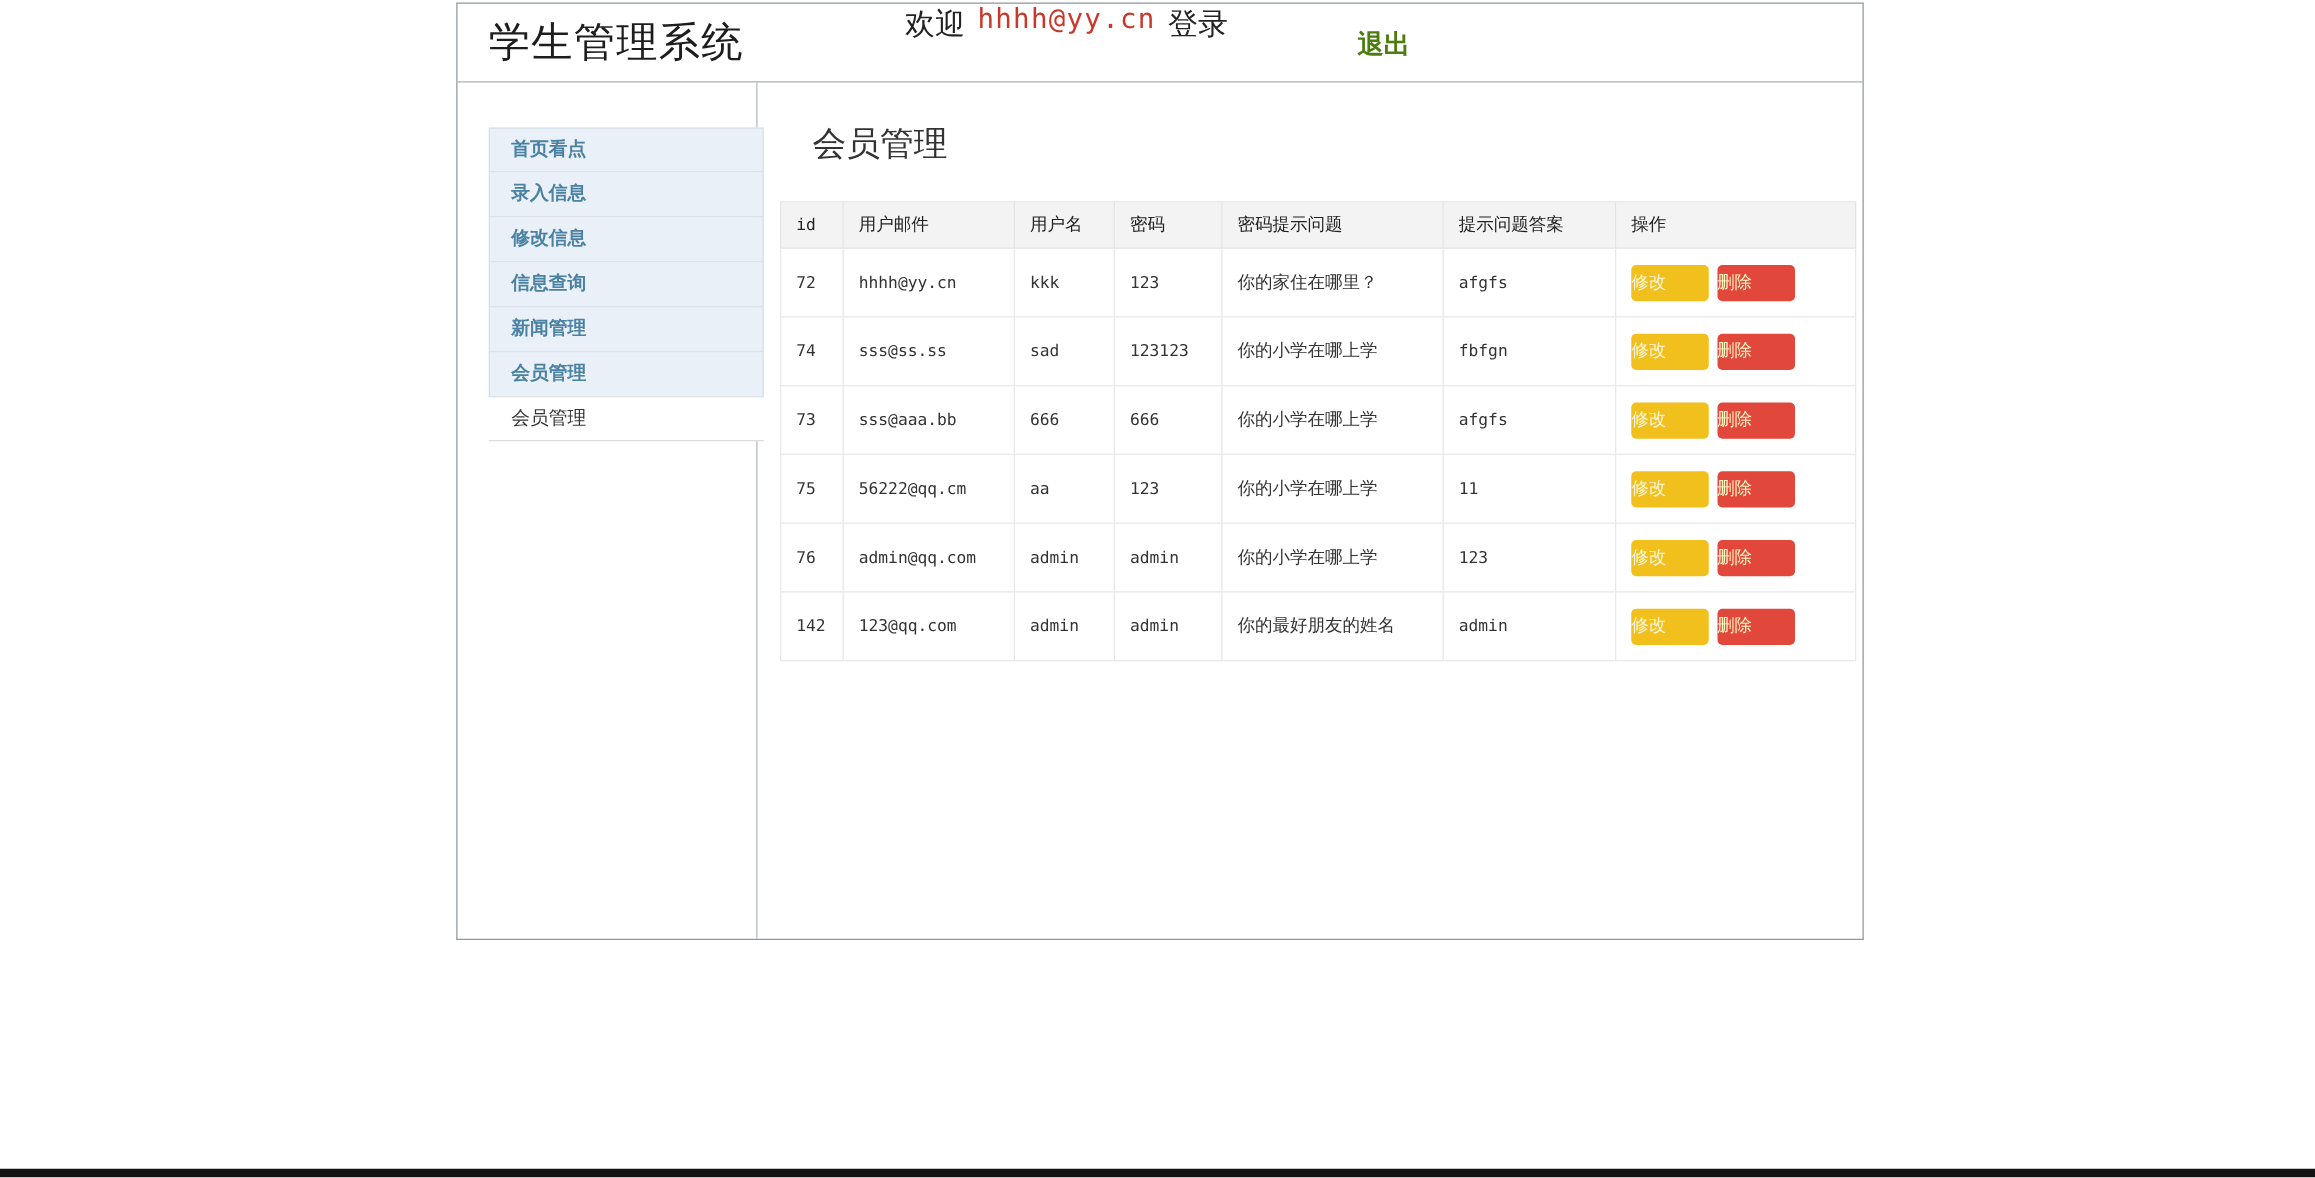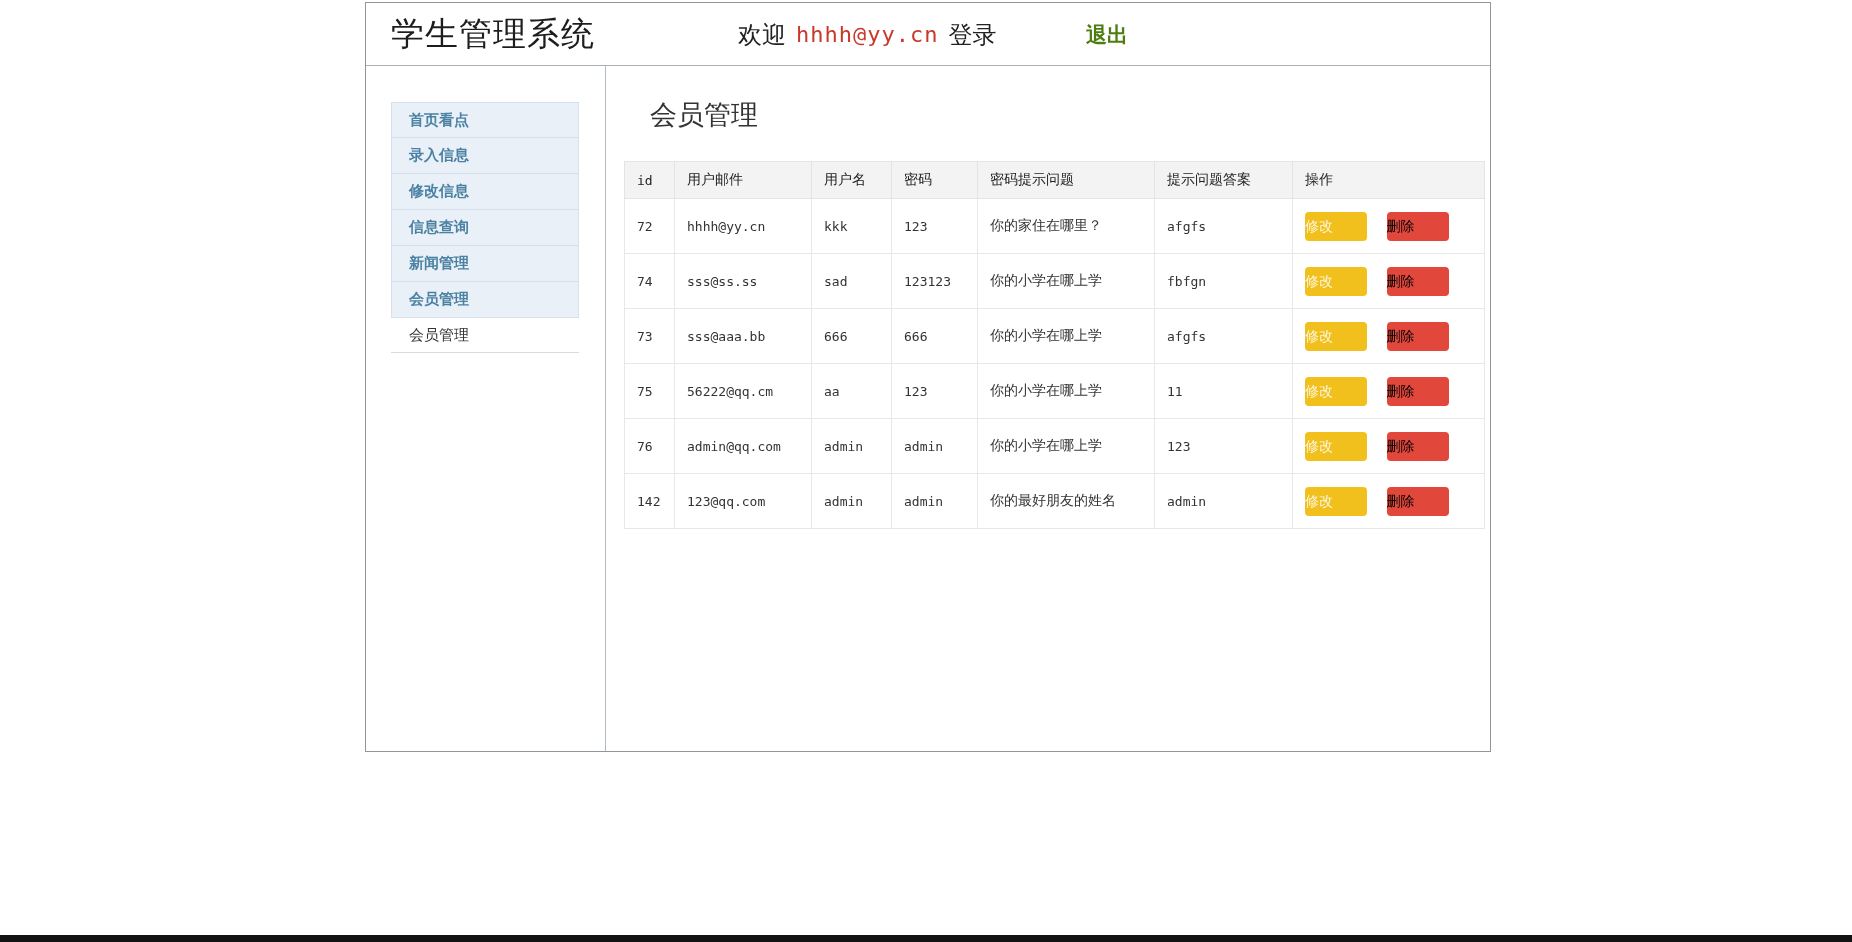--- a/index.html
+++ b/index.html
@@ -15,38 +15,38 @@
   }
 
   
   .app-header { position: relative; height: 63px; border-bottom: 1px solid #a9b0b6; }
   .app-title {
     position: absolute; left: 25px; top: 0; height: 63px;
     display: flex; align-items: center;
     font-size: 33px; color: #1d1d1d; letter-spacing: 1px;
   }
   .welcome {
-    position: absolute; left: 372px; top: 0; height: 63px;
-    display: flex; align-items: center; gap: 10px;
+    position: absolute; left: 358px; top: 0; height: 63px;
+    display: flex; gap: 10px;
     font-size: 24px; color: #222;
   }
   .user-email {
     font-family: "DejaVu Sans Mono", "Liberation Mono", monospace;
     font-size: 22px; color: #c8382b; letter-spacing: 1px;
   }
   .logout {
     position: absolute; left: 720px; top: 0; height: 63px;
     display: flex; align-items: center;
     font-size: 21px; color: #4d7c0f; font-weight: bold; cursor: pointer;
   }
 
   
   .content { display: flex; height: 685px; }
   .sidebar { width: 240px; height: 100%; border-right: 1px solid #b4bac0; flex: none; }
-  .menu { margin: 36px 0 0 25px; width: 188px; }
+  .menu { margin: 36px 0 0 25px; width: 220px; }
   .menu-item {
     height: 36px; line-height: 34px;
     background: #e9f0f7;
     border: 1px solid #d6e0ea; border-top: none;
     padding-left: 17px;
     font-size: 15px; font-weight: bold; color: #4b82a3;
     cursor: pointer;
   }
   .menu-item:first-child { border-top: 1px solid #d6e0ea; }
   .menu-subitem {
@@ -85,21 +85,21 @@
   col.c-id { width: 50px; } col.c-email { width: 137px; } col.c-user { width: 80px; }
   col.c-pass { width: 86px; } col.c-quest { width: 177px; } col.c-ans { width: 138px; }
   col.c-op { width: 192px; }
 
   .btn {
     display: inline-block; width: 62px; height: 29px; line-height: 29px;
     border-radius: 4px; font-size: 14px;
     cursor: pointer; vertical-align: middle; user-select: none;
   }
   .btn-edit { background: #f1c01c; color: rgba(255,255,255,0.85); }
-  .btn-delete { background: #e2473c; color: #000000; margin-left: 16px; }
+  .btn-delete { background: #e2473c; color: #fef9c3; margin-left: 3px; }
 
   
   .bottom-bar { position: absolute; left: 0; bottom: 0; width: 100%; height: 7px; background: #131313; }
 </style>
 </head>
 <body>
 
 <div class="panel">
 
   <div class="app-header">

